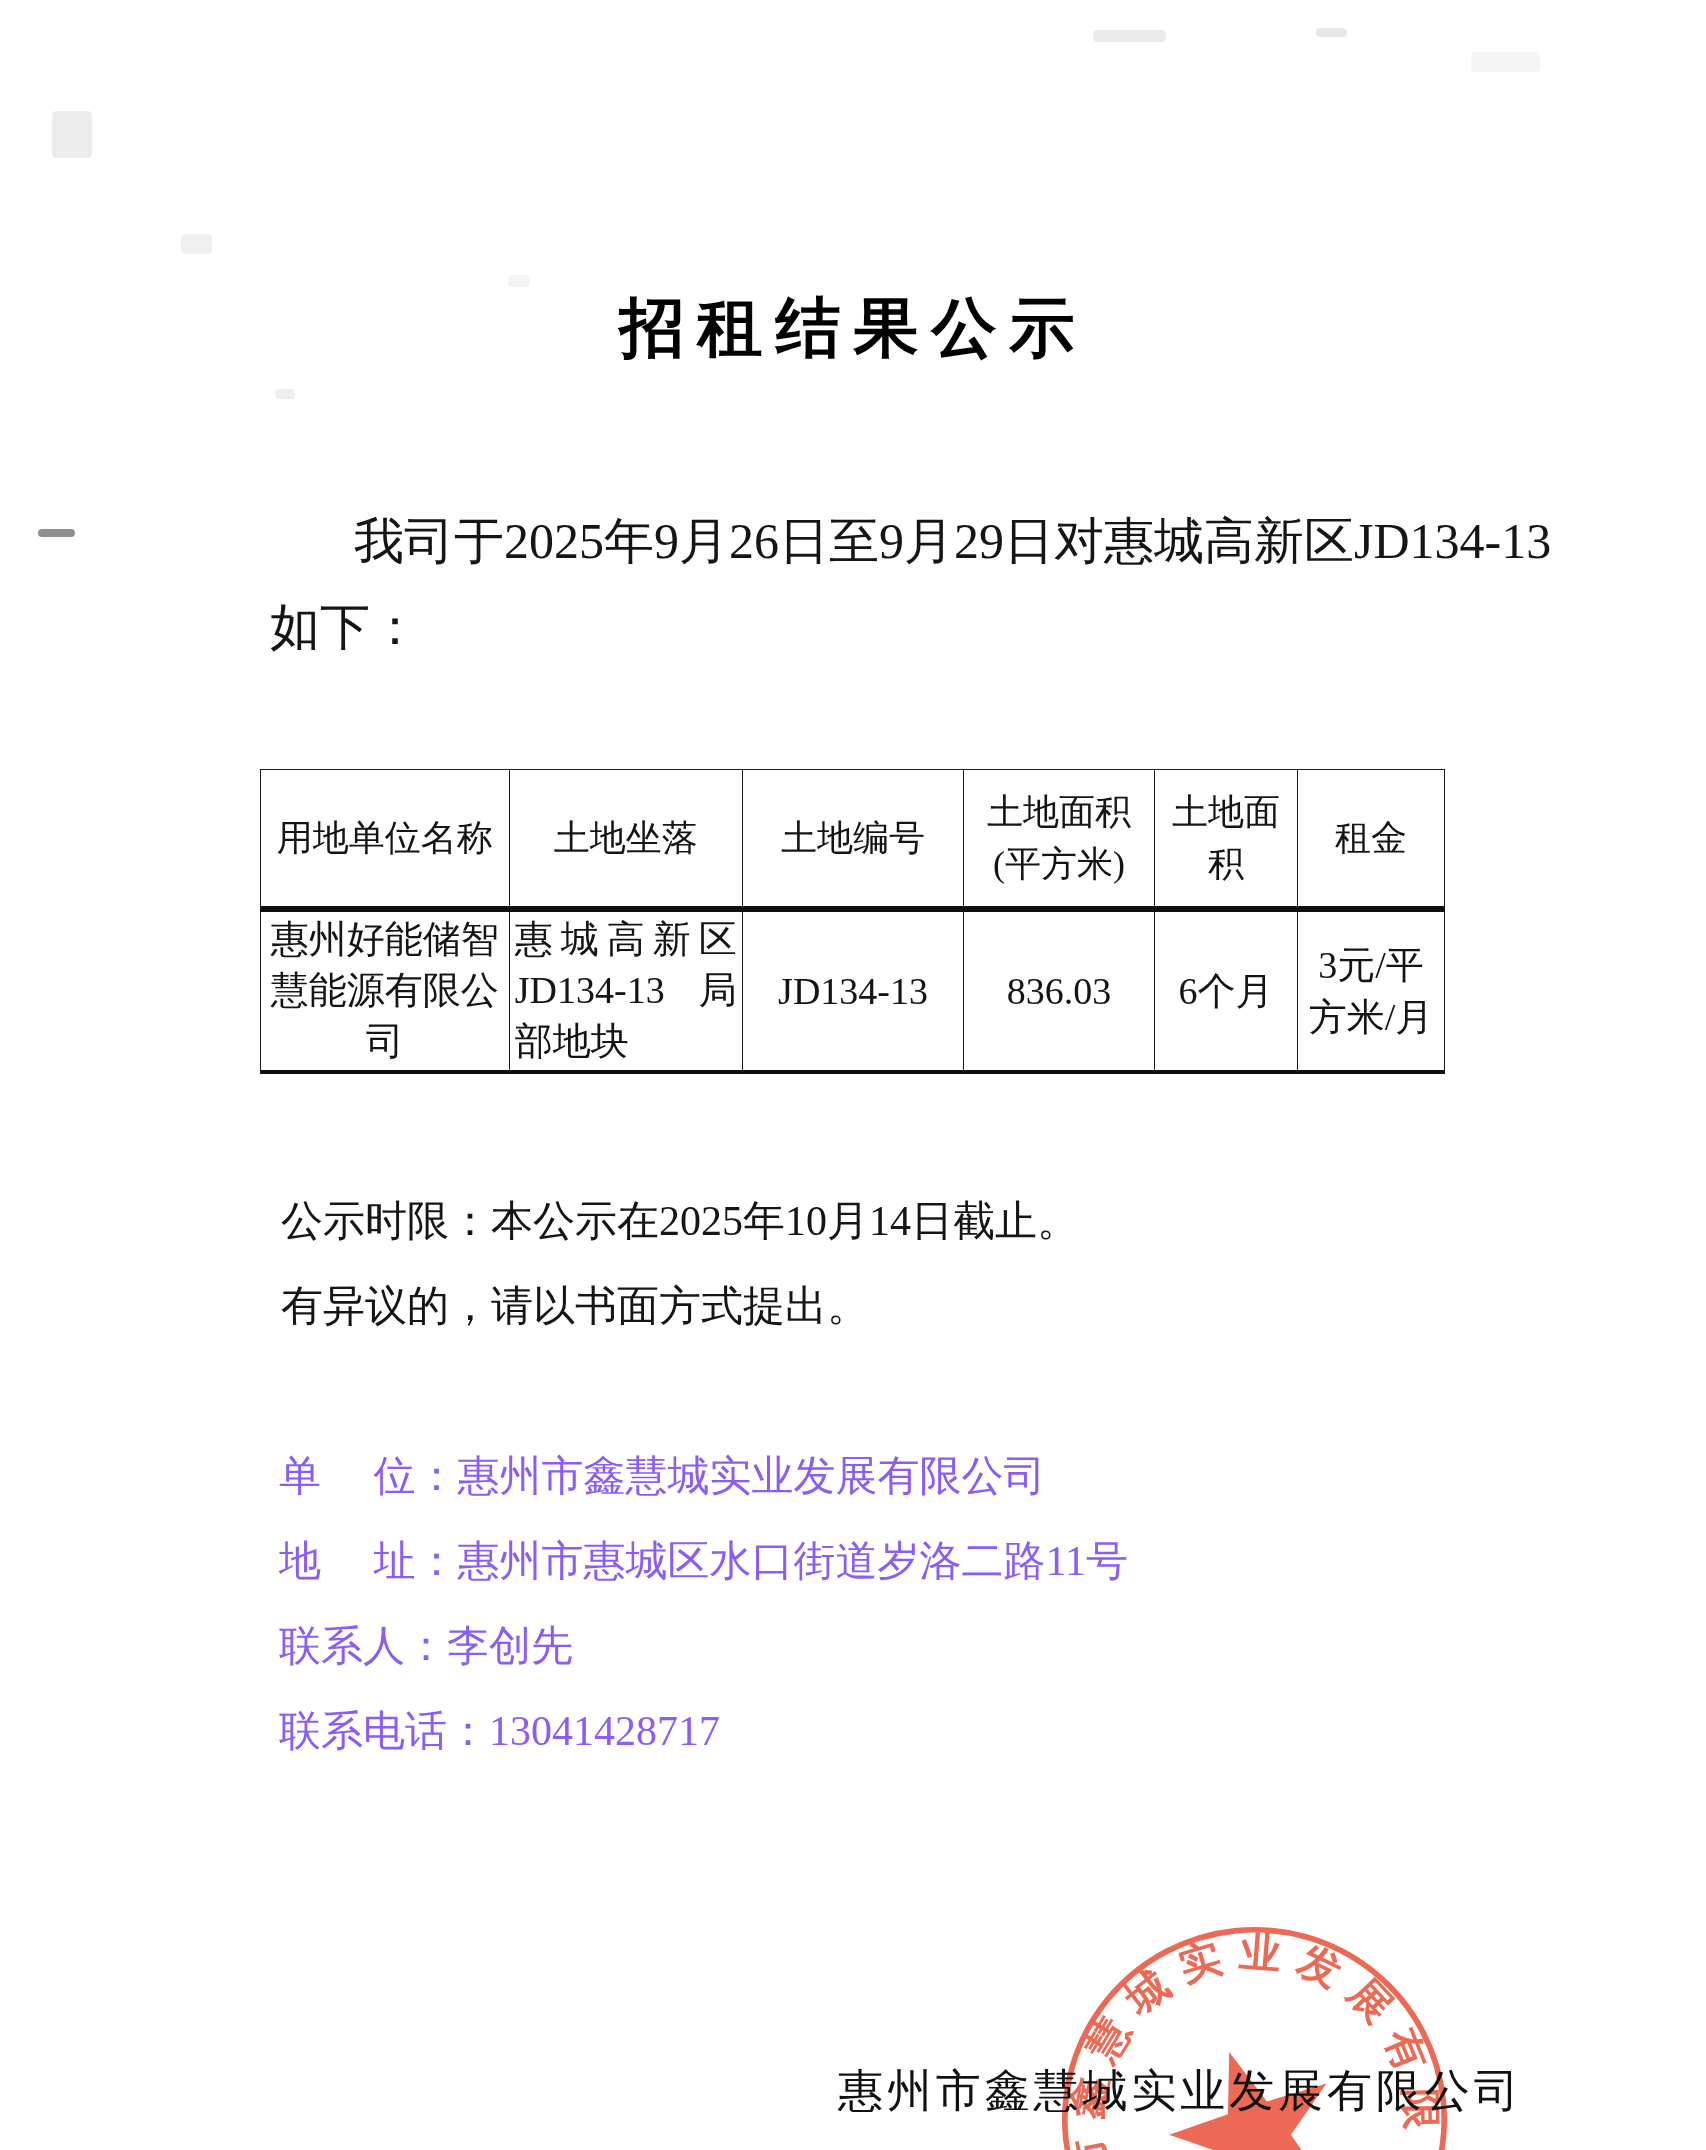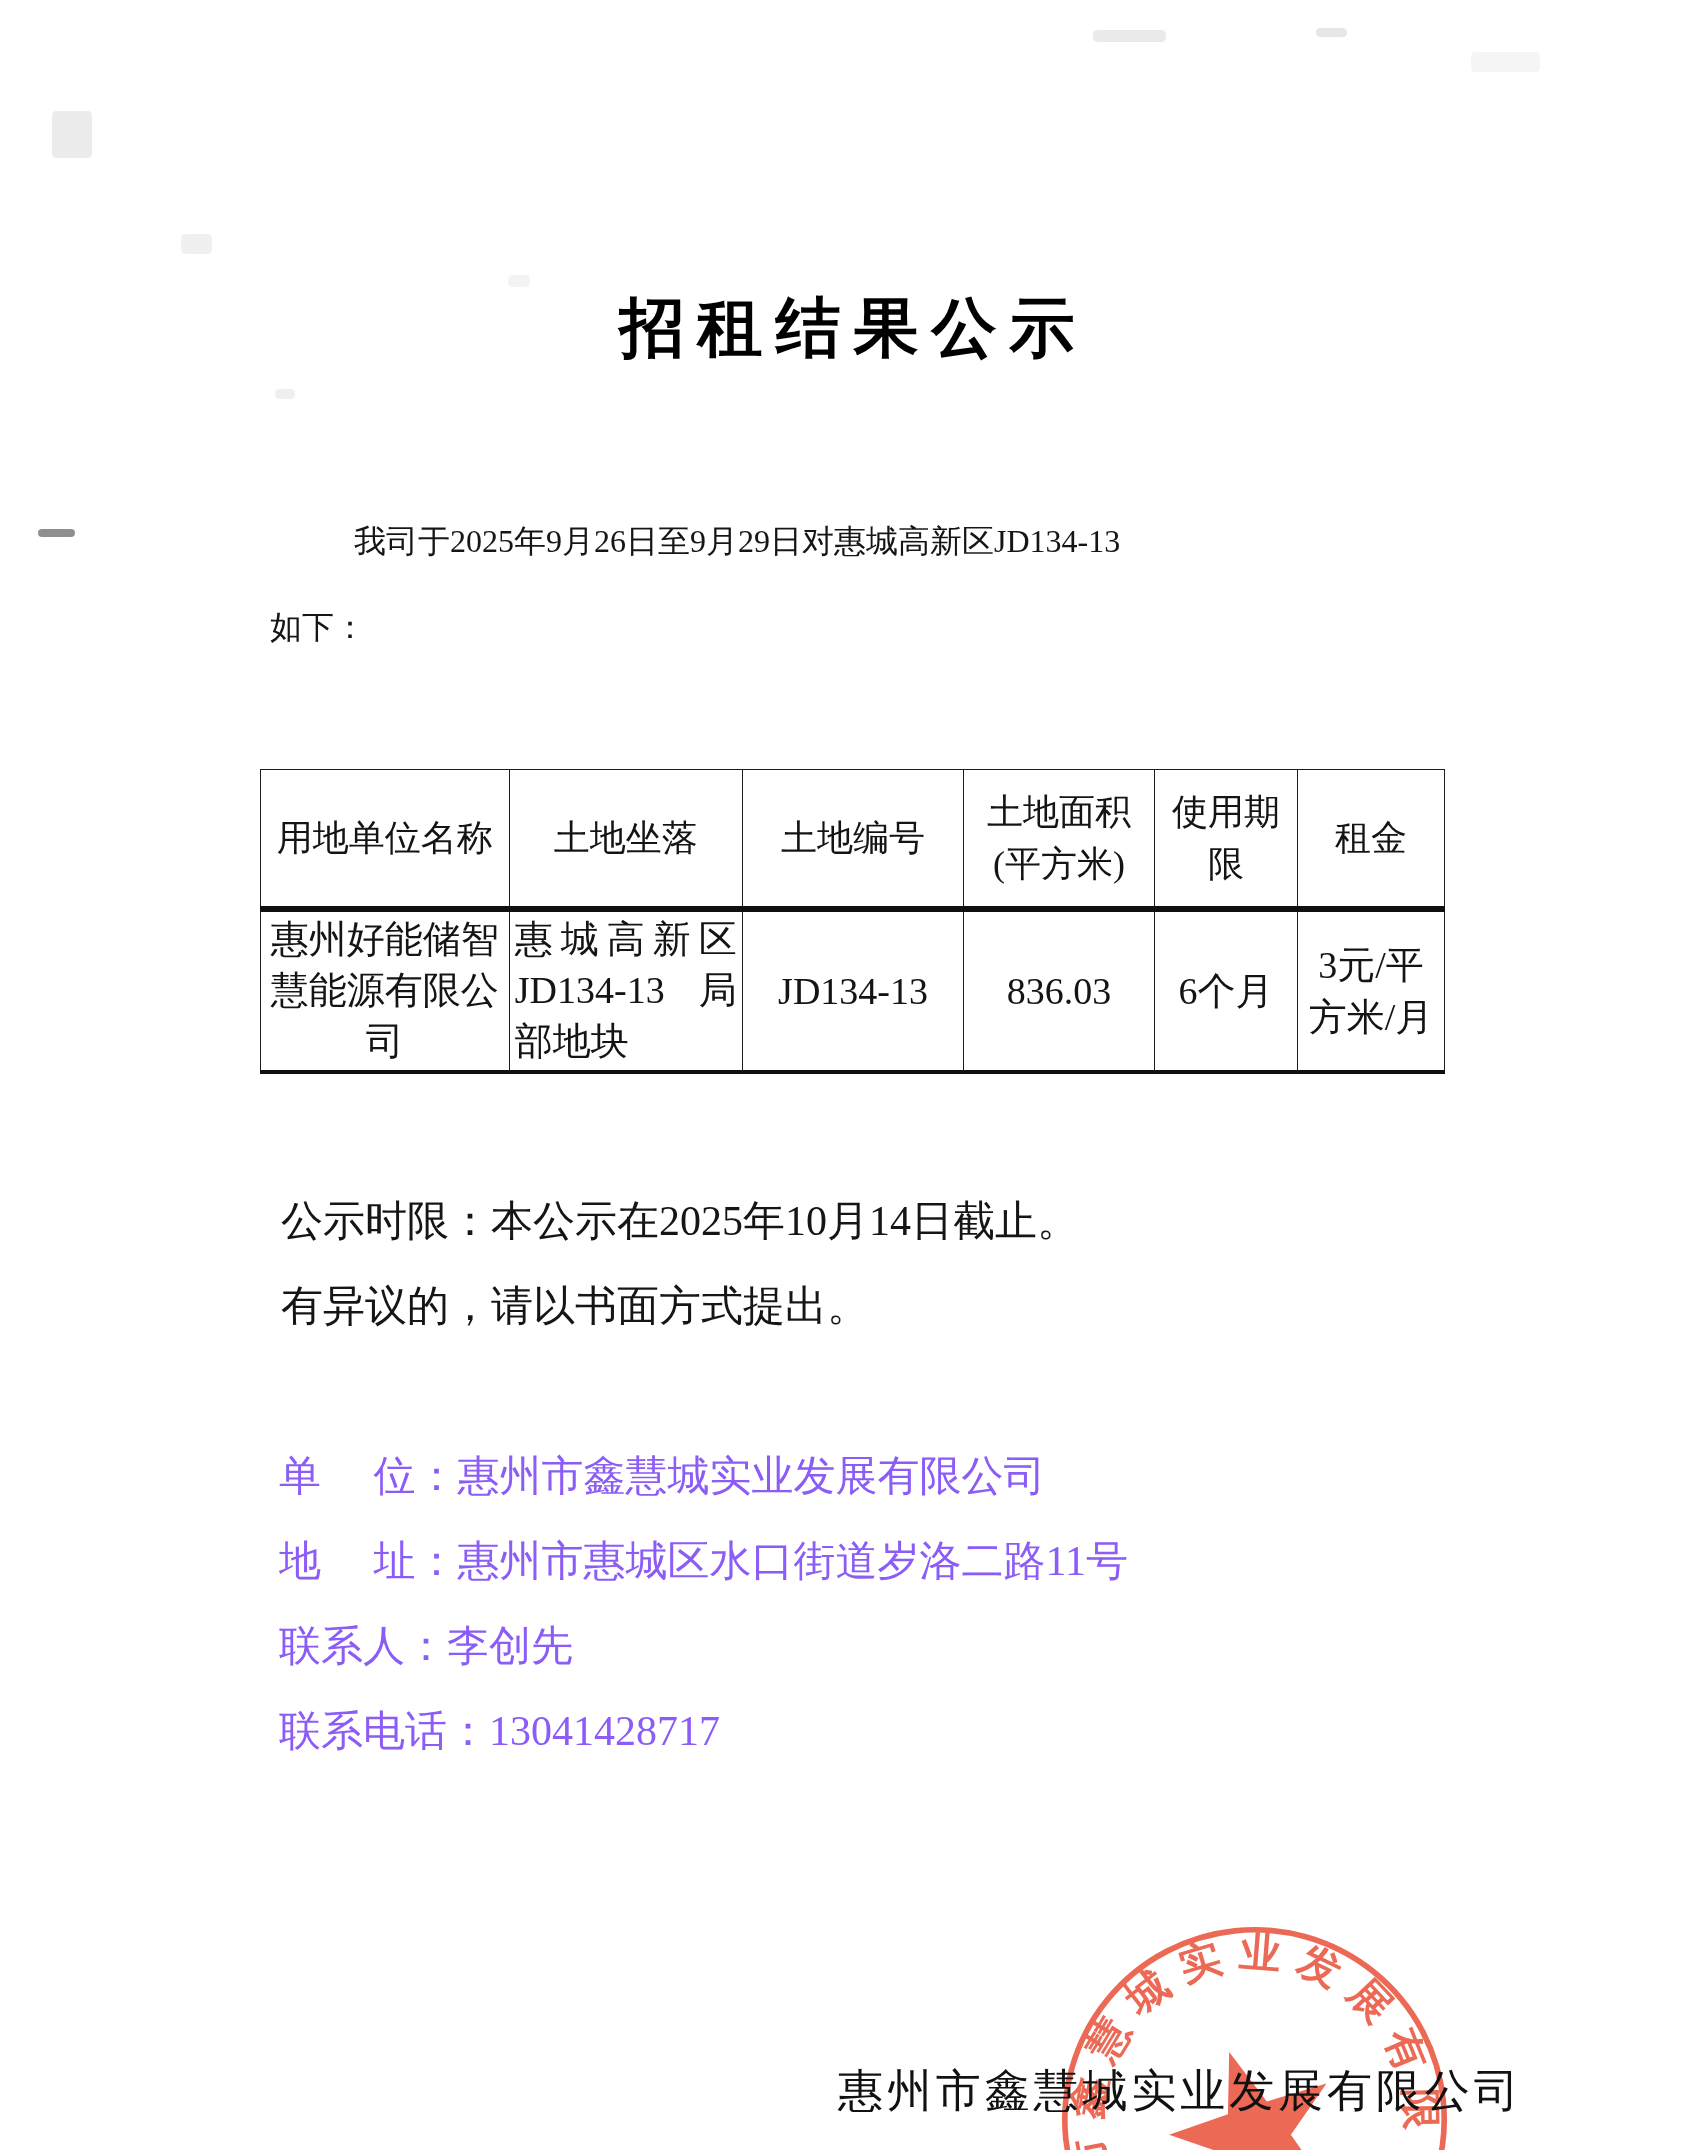--- a/index.html
+++ b/index.html
@@ -17,21 +17,21 @@
     position:absolute;top:284px;left:0;right:0;
     text-align:center;
     font-family:"Liberation Sans","DejaVu Sans",sans-serif;
     font-weight:700;
     font-size:65px;letter-spacing:13px;
     color:#000000;
   }
   
   .intro{
     position:absolute;left:270px;top:498px;width:1262px;
-    font-size:32px;line-height:86px;
+    font-size:50px;line-height:86px;
     color:#151515;
   }
   .intro .line{white-space:nowrap;}
   .intro .line.first{text-indent:84px;}
   
   .land-table{
     position:absolute;left:260px;top:769px;width:1185px;
     border-collapse:collapse;table-layout:fixed;
     font-size:38px;color:#141414;
   }
@@ -106,21 +106,21 @@
       <col style="width:16.1%">
         <col style="width:12.1%">
         <col style="width:12.4%">
     </colgroup>
     <thead>
       <tr>
         <th>用地单位名称</th>
         <th>土地坐落</th>
         <th>土地编号</th>
         <th>土地面积(平方米)</th>
-        <th>使用期限</th>
+        <th>土地面积</th>
         <th>租金</th>
       </tr>
     </thead>
     <tbody>
       <tr>
         <td class="cell-company">惠州好能储智慧能源有限公司</td>
         <td class="cell-location">惠城高新区JD134-13局部地块</td>
         <td>JD134-13</td>
         <td>836.03</td>
         <td>6个月</td>

